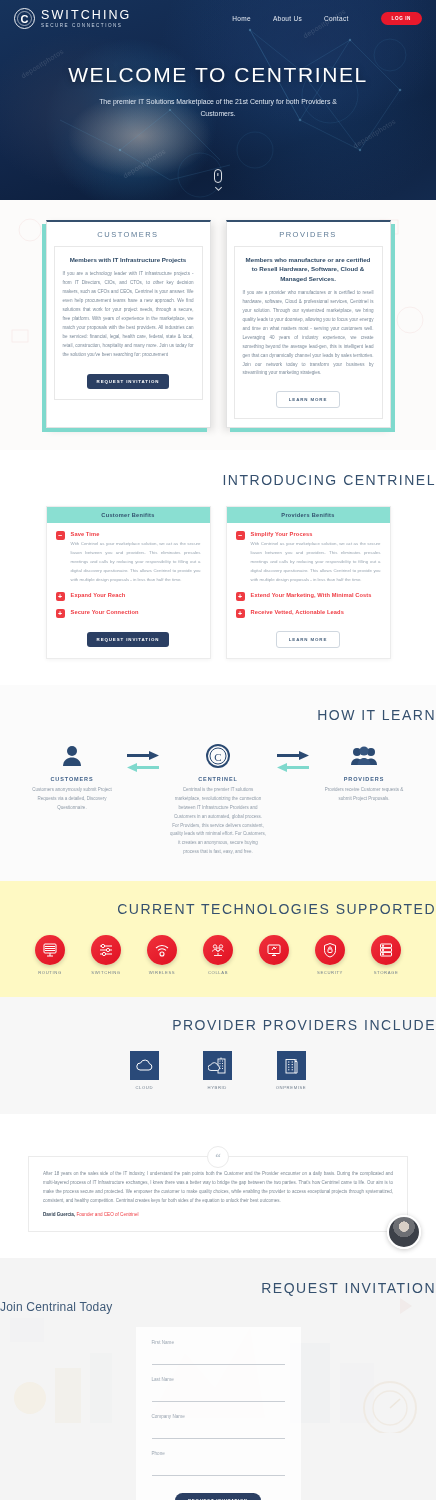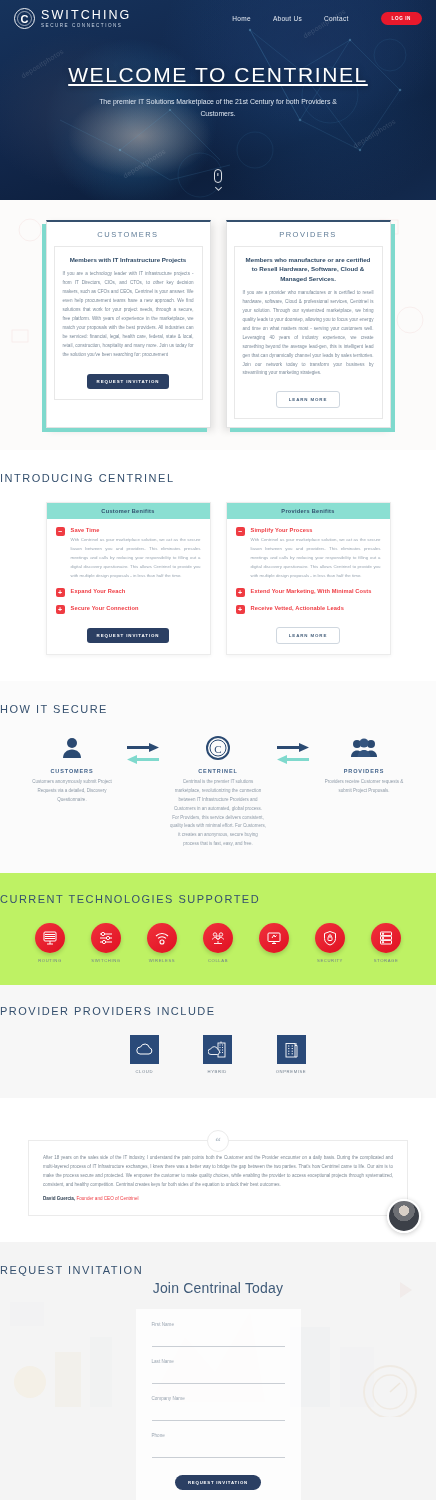--- a/index.html
+++ b/index.html
@@ -54,38 +54,37 @@
   .nav-link{color:#e6ecf4;font-size:6.5px;letter-spacing:.3px;text-decoration:none;}
   .login-btn{
     background:#e8192c;color:#fff;border:none;border-radius:8px;
     font-size:4.6px;letter-spacing:.6px;font-weight:700;
     padding:4px 11px;margin-left:10px;cursor:pointer;
   }
   .hero-body{position:relative;z-index:5;text-align:center;margin-top:34px;}
   .hero-title{
     color:#fff;font-size:21px;letter-spacing:1.6px;font-weight:400;
     text-shadow:0 1px 6px rgba(0,0,0,.4);
-    text-decoration:underline;
   }
   .hero-sub{
     color:#dfe7f1;font-size:6.9px;line-height:1.75;margin-top:9px;
     max-width:240px;margin-left:auto;margin-right:auto;
   }
   .scroll-ind{position:absolute;left:50%;transform:translateX(-50%);bottom:10px;z-index:5;
     display:flex;flex-direction:column;align-items:center;gap:2px;}
   .mouse{width:8px;height:14px;border:1px solid rgba(255,255,255,.85);border-radius:5px;position:relative;}
   .mouse:after{content:"";position:absolute;left:50%;top:2.5px;transform:translateX(-50%);
     width:1.3px;height:3.5px;background:rgba(255,255,255,.9);border-radius:1px;}
   .chev{width:5px;height:5px;border-right:1px solid rgba(255,255,255,.8);
     border-bottom:1px solid rgba(255,255,255,.8);transform:rotate(45deg);}
 
   
   .sec{position:relative;width:436px;}
   .sec-title{
-    text-align:left;color:#35506e;font-size:11px;letter-spacing:1.5px;
+    text-align:right;color:#35506e;font-size:14px;letter-spacing:1.5px;
     font-weight:400;
   }
 
   
   .sec-cards{padding:20px 0 22px;background:#fcfbfa;position:relative;overflow:hidden;}
   .doodles{position:absolute;inset:0;opacity:.10;pointer-events:none;}
   .cards-row{display:flex;justify-content:center;gap:15px;position:relative;z-index:2;}
   .tcard{
     width:165px;background:#fff;position:relative;
     border:1px solid #e3e3e3;
@@ -133,21 +132,21 @@
   .sec-how{padding:22px 0 24px;background:#fbfbfb;}
   .how-row{display:flex;justify-content:center;align-items:flex-start;margin-top:20px;padding:0 20px;}
   .how-col{width:100px;text-align:center;}
   .how-col.mid{width:108px;}
   .how-ico{height:26px;display:flex;align-items:center;justify-content:center;color:#2b4a72;}
   .how-name{color:#41628a;font-size:5.5px;letter-spacing:.9px;font-weight:700;margin-top:7px;}
   .how-txt{color:#8e9aa7;font-size:4.5px;line-height:1.95;margin-top:4px;padding:0 6px;}
   .how-arrows{width:42px;padding-top:8px;display:flex;flex-direction:column;gap:3px;align-items:center;}
 
   
-  .sec-tech{padding:20px 0 22px;background:#bef264;}
+  .sec-tech{padding:20px 0 22px;background:#fef9c3;}
   .tech-row{display:flex;justify-content:center;gap:12px;margin-top:18px;}
   .tech-item{width:44px;text-align:center;}
   .tech-circle{
     width:30px;height:30px;border-radius:50%;margin:0 auto;
     background:linear-gradient(145deg,#f0323c,#e01022);
     display:flex;align-items:center;justify-content:center;
     box-shadow:0 2px 4px rgba(0,0,0,.18);
   }
   .tech-label{color:#6f7d8c;font-size:4.2px;letter-spacing:.6px;margin-top:5px;}
 
@@ -179,21 +178,21 @@
   .quote-role{color:#ef3b42;}
   .avatar{
     position:absolute;right:-14px;bottom:-18px;width:34px;height:34px;border-radius:50%;
     border:2px solid #fff;box-shadow:0 1px 5px rgba(0,0,0,.22);overflow:hidden;
     background:radial-gradient(circle at 50% 32%, #d8cfc6 0 20%, #6d6f74 21% 42%, #3c4048 43% 100%);
   }
 
   
   .sec-req{padding:22px 0 26px;background:#f4f4f4;position:relative;overflow:hidden;}
   .req-bg{position:absolute;inset:0;opacity:.30;pointer-events:none;}
-  .req-sub{text-align:center;color:#3f5a78;font-size:14px;margin-top:4px;letter-spacing:.2px;}
+  .req-sub{color:#3f5a78;font-size:12px;margin-top:4px;letter-spacing:.2px;}
   .form-box{
     position:relative;z-index:3;width:165px;margin:13px auto 0;background:rgba(255,255,255,.80);
     padding:13px 16px 12px;
   }
   .f-field{margin-bottom:11px;}
   .f-field label{display:block;color:#9aa5b1;font-size:4.6px;margin-bottom:3px;}
   .f-field input{
     width:100%;border:none;border-bottom:1px solid #c9ced4;background:transparent;
     height:7px;font-size:4.6px;color:#3a4busy;outline:none;
   }
@@ -352,21 +351,21 @@
           <div class="btn-row">
             <button class="btn-ghost">LEARN MORE</button>
           </div>
         </div>
       </div>
 
     </div>
   </div>
 
   <div class="sec sec-how">
-    <div class="sec-title">HOW IT SECURE</div>
+    <div class="sec-title">HOW IT LEARN</div>
     <div class="how-row">
       <div class="how-col">
         <div class="how-ico">
           <svg width="20" height="22" viewBox="0 0 20 22">
               <circle cx="10" cy="6" r="5" fill="#2b4a72"></circle>
               <path d="M1 21c0-5 4-8.5 9-8.5s9 3.5 9 8.5z" fill="#2b4a72"></path>
             </svg>
         </div>
         <div class="how-name">CUSTOMERS</div>
         <div class="how-txt">Customers anonymously submit Project Requests via a detailed, Discovery Questionnaire.</div>

